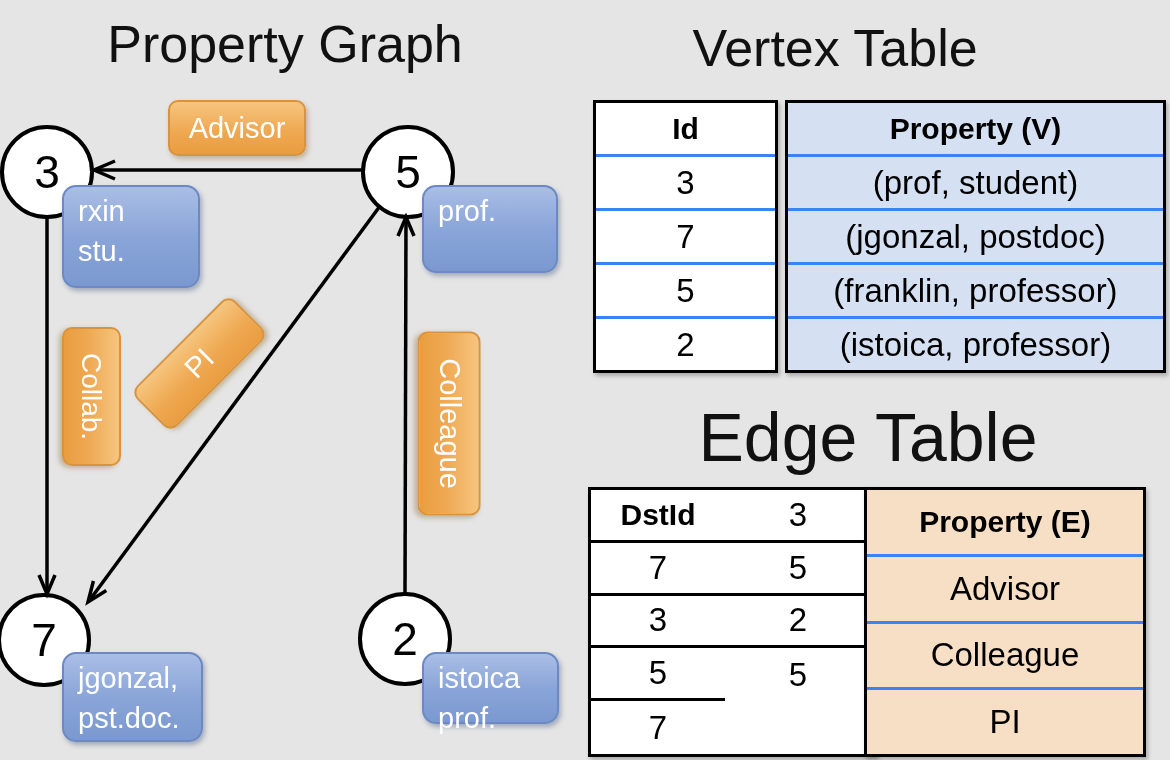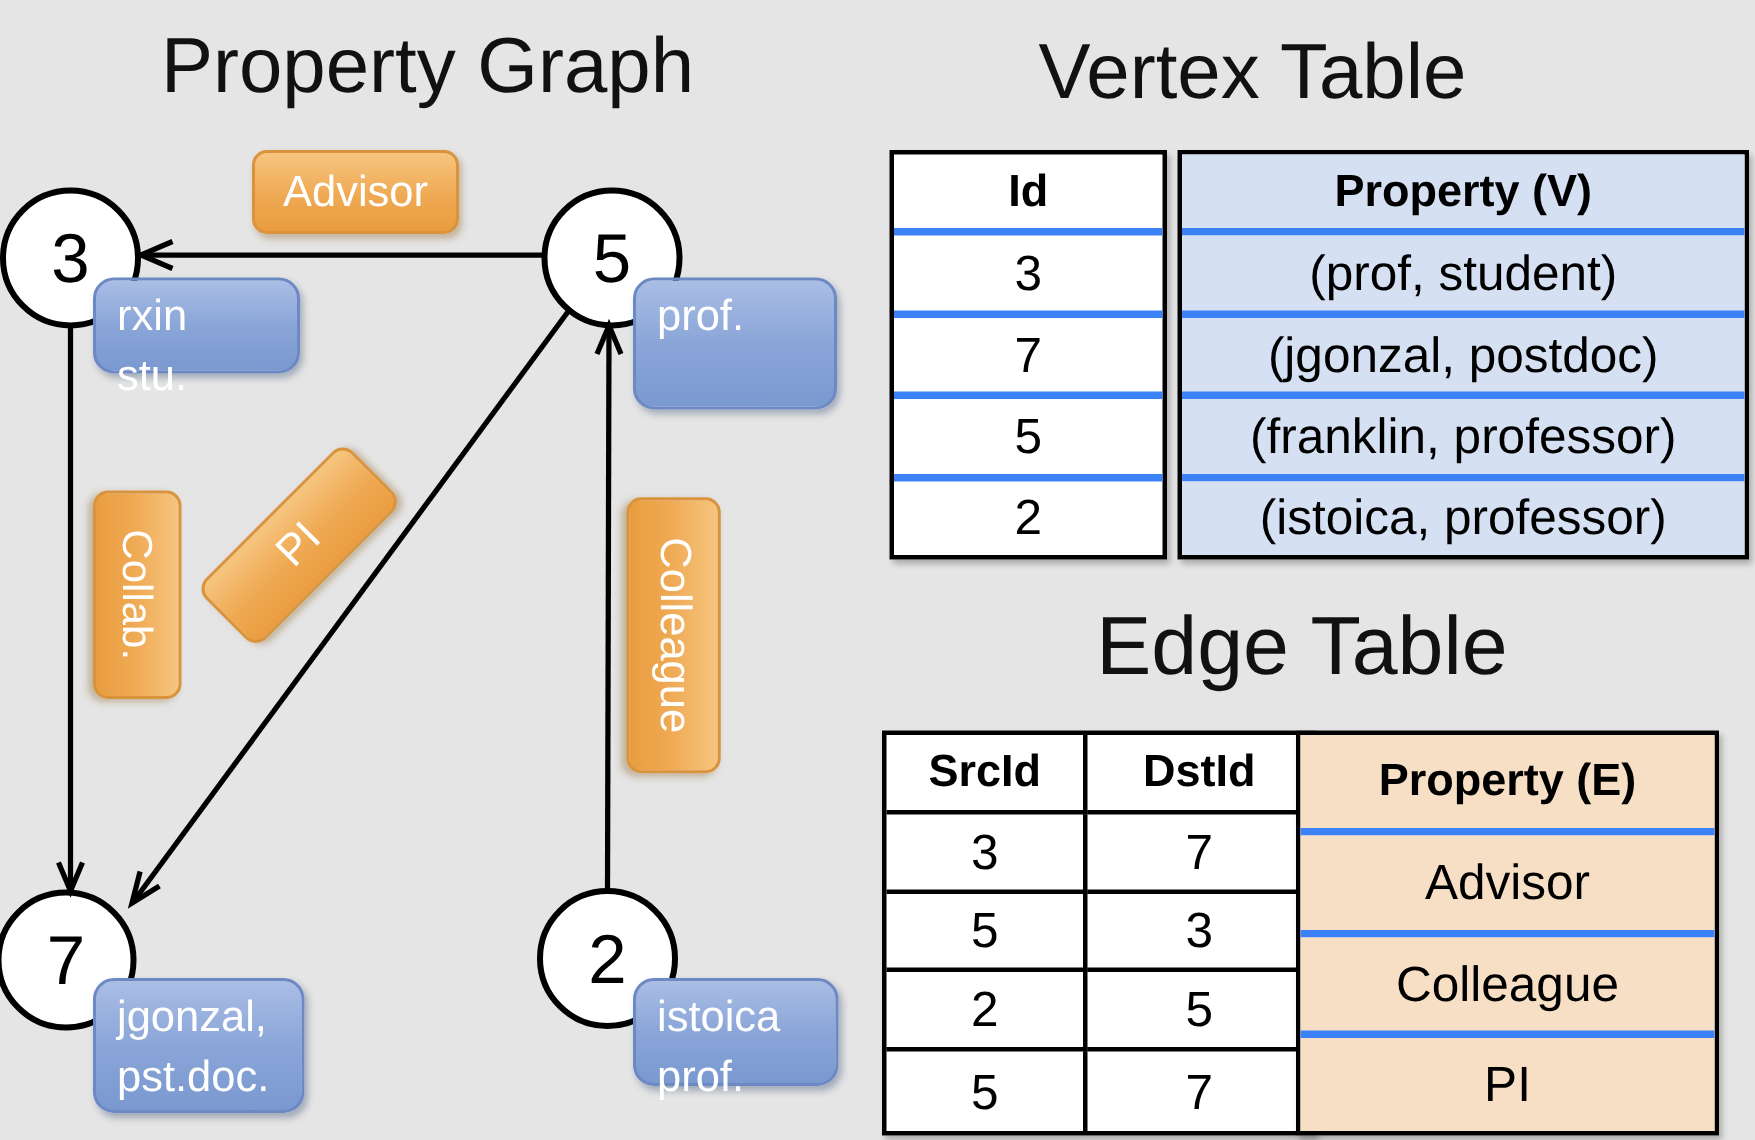--- a/index.html
+++ b/index.html
@@ -38,21 +38,21 @@
   }
 
   
   .subtable {
     position:absolute; box-sizing:border-box; border:3px solid #000;
     display:flex; flex-direction:column; background:#fff;
     box-shadow:2px 3px 4px rgba(0,0,0,0.25);
   }
   .trow {
     flex:1; display:flex; align-items:center; justify-content:center;
-    border-bottom:5px solid #3b82f6; font-size:33px; white-space:nowrap;
+    border-bottom:3px solid #3b82f6; font-size:33px; white-space:nowrap;
   }
   .trow:last-child { border-bottom:none; }
   .trow.head { font-weight:bold; font-size:30px; }
   .bg-blue { background:#d5e0f2; }
   .bg-orange { background:#f6dfc4; }
 
   .grid2 {
     position:absolute; box-sizing:border-box; border:3px solid #000;
     display:grid; grid-template-columns:134px 1fr; grid-auto-rows:1fr;
     background:#fff; box-shadow:2px 3px 4px rgba(0,0,0,0.25);
@@ -65,21 +65,21 @@
   .gcell.head { font-weight:bold; font-size:30px; }
   .gcell.lastrow { border-bottom:none; }
 </style>
 </head>
 <body>
 
 <div class="canvas">
 
   <div class="title" style="left:0; top:14px; width:570px;">Property Graph</div>
   <div class="title" style="left:550px; top:18px; width:570px;">Vertex Table</div>
-  <div class="title" style="left:583px; top:398px; width:570px; font-size:55px;">Edge Table</div>
+  <div class="title" style="left:583px; top:398px; width:570px; font-size:68px;">Edge Table</div>
 
   <svg class="wires" width="1170" height="760" viewBox="0 0 1170 760">
     <g stroke="#000" stroke-width="4" fill="#fff">
       <circle cx="47" cy="172" r="45"></circle>
       <circle cx="408" cy="172" r="45"></circle>
       <circle cx="44" cy="640" r="45"></circle>
       <circle cx="405" cy="639" r="45"></circle>
     </g>
     <g stroke="#000" stroke-width="3.5" fill="none">
 
@@ -100,21 +100,21 @@
   <div class="node-num" style="left:17px;  top:142px;">3</div>
   <div class="node-num" style="left:378px; top:142px;">5</div>
   <div class="node-num" style="left:14px;  top:610px;">7</div>
   <div class="node-num" style="left:375px; top:609px;">2</div>
 
   <div class="epill" style="left:168px; top:100px; width:134px; height:52px;">Advisor</div>
   <div class="epill" style="left:22px; top:367px; width:135px; height:55px; transform:rotate(90deg); font-size:28px;">Collab.</div>
   <div class="epill" style="left:130px; top:335px; width:135px; height:53px; transform:rotate(-45deg);">PI</div>
   <div class="epill" style="left:357px; top:392px; width:180px; height:59px; transform:rotate(90deg);">Colleague</div>
 
-  <div class="vpill" style="left:62px; top:185px; width:138px; height:64px;">
+  <div class="vpill" style="left:62px; top:185px; width:138px; height:103px;">
     <div>rxin</div>
     <div>stu.</div>
   </div>
   <div class="vpill" style="left:422px; top:185px; width:136px; height:88px;">
     <div>prof.</div>
   </div>
   <div class="vpill" style="left:62px; top:652px; width:141px; height:90px;">
     <div>jgonzal,</div>
     <div>pst.doc.</div>
   </div>
@@ -133,21 +133,20 @@
 
   <div class="subtable" style="left:785px; top:100px; width:381px; height:273px;">
     <div class="trow head bg-blue">Property (V)</div>
     <div class="trow bg-blue">(prof, student)</div>
     <div class="trow bg-blue">(jgonzal, postdoc)</div>
     <div class="trow bg-blue">(franklin, professor)</div>
     <div class="trow bg-blue">(istoica, professor)</div>
   </div>
 
   <div class="grid2" style="left:588px; top:487px; width:289px; height:270px;">
-    <div class="gcell cleft head">SrcId</div>
     <div class="gcell head">DstId</div>
     <div class="gcell cleft">3</div>
     <div class="gcell">7</div>
     <div class="gcell cleft">5</div>
     <div class="gcell">3</div>
     <div class="gcell cleft">2</div>
     <div class="gcell">5</div>
     <div class="gcell cleft lastrow">5</div>
     <div class="gcell lastrow">7</div>
   </div>

